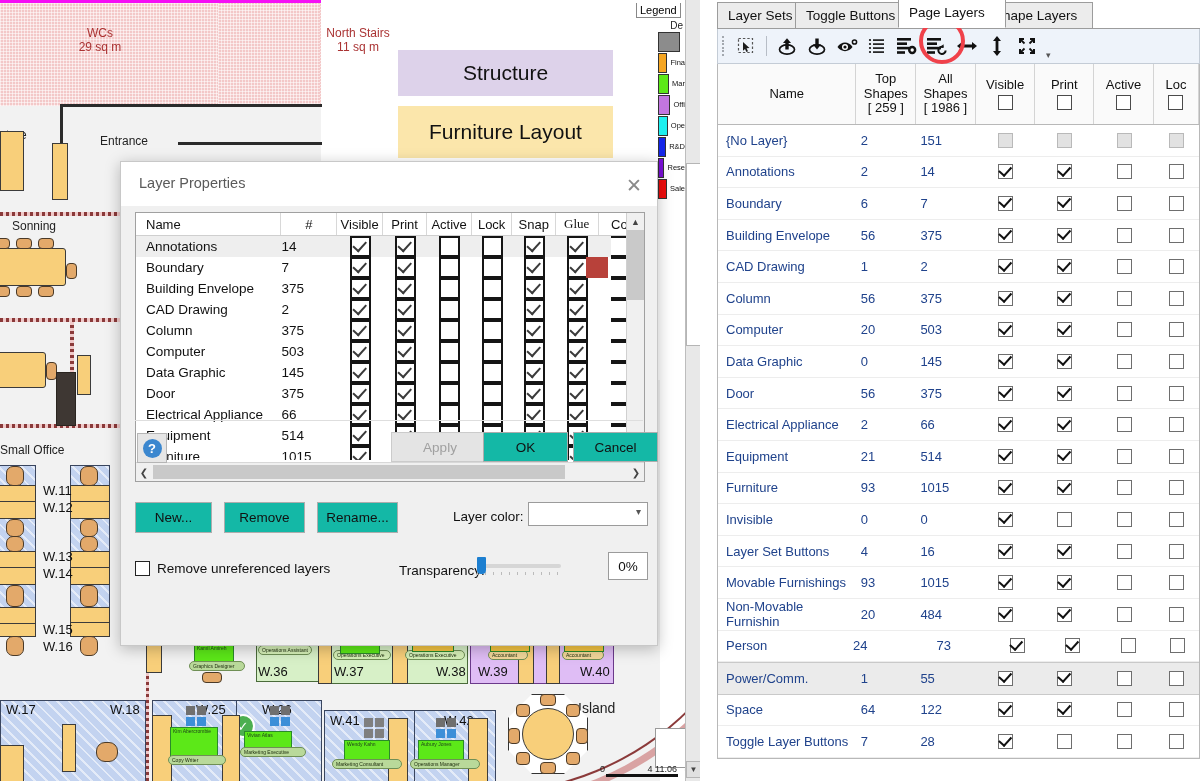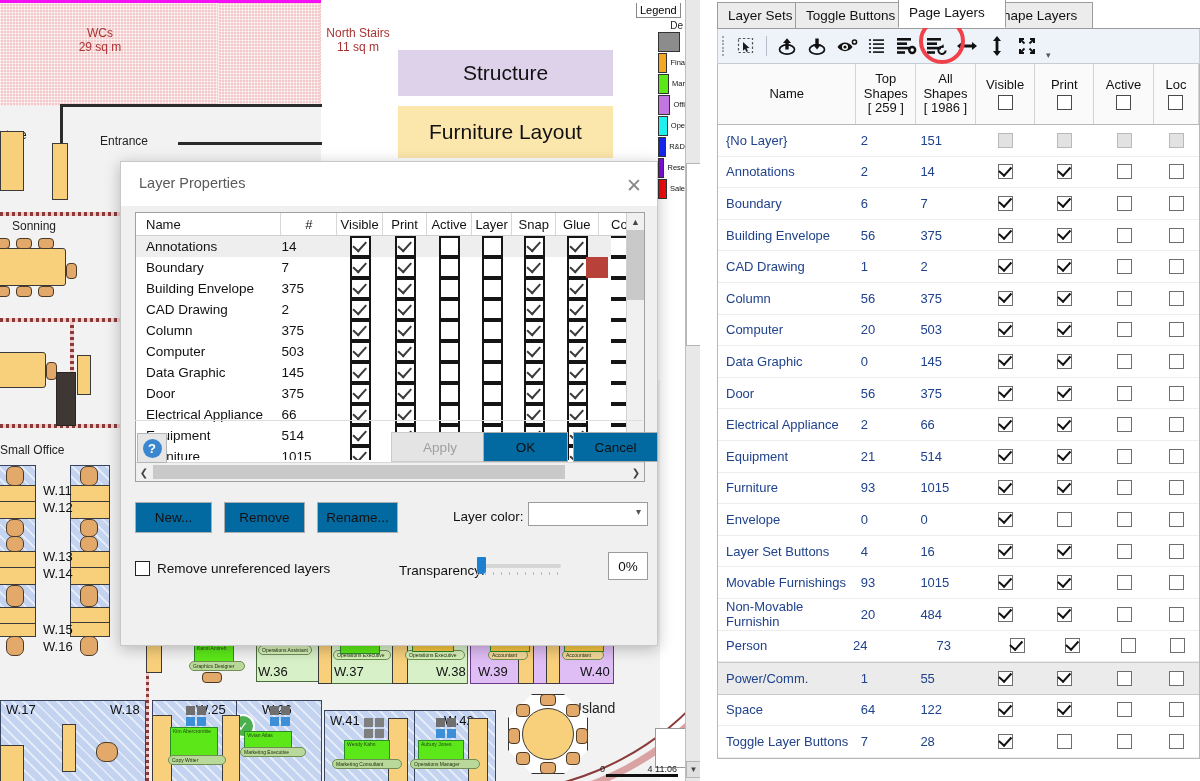--- a/index.html
+++ b/index.html
@@ -120,21 +120,21 @@
              transform:rotate(-48deg) translate(1px,-2px);}
   .lpcolor{width:21px;height:21px;border:2px solid #151515;border-left:none;background:#fff;box-sizing:border-box;}
   #lp-vscroll{position:absolute;right:0;top:0;width:17px;height:246px;background:#f0f0f0;border-left:1px solid #d0d0d0;}
   #lp-vscroll .ab{height:17px;display:flex;align-items:center;justify-content:center;font-size:9px;color:#444;background:#f0f0f0;}
   #lp-vscroll .th{position:absolute;left:0;top:17px;width:17px;height:70px;background:#c9c9c9;}
   #lp-hscroll{position:absolute;left:0;bottom:0;height:18px;width:508px;background:#f0f0f0;border-top:1px solid #d8d8d8;
               display:flex;align-items:center;}
   #lp-hscroll .ab{width:16px;text-align:center;font-size:10px;color:#444;}
   #lp-hscroll .th{height:14px;background:#c9c9c9;flex:1;margin:0 1px;}
   #lp-hscroll .th.rest{background:#f0f0f0;flex:0 0 60px;}
-  .wbtn{background:#0369a1;border:1px solid #adadad;font-size:13.5px;color:#111;
+  .wbtn{background:#14b8a6;border:1px solid #adadad;font-size:13.5px;color:#111;
         display:flex;align-items:center;justify-content:center;box-sizing:border-box;}
   .wbtn.dis{color:#a0a0a0;background:#e4e4e4;border-color:#cbcbcb;}
   #helpbtn{position:absolute;left:16px;top:227px;width:28px;height:28px;background:#e6e6e6;border:1px solid #b5b5b5;
            display:flex;align-items:center;justify-content:center;}
   .circhelp{width:19px;height:19px;border-radius:50%;background:#3b87cf;color:#fff;font-size:13px;font-weight:bold;
             display:flex;align-items:center;justify-content:center;}
   #divider{position:absolute;left:14px;top:214px;width:508px;height:1px;background:#dedede;}
   .chk-sq{width:15px;height:15px;border:1.8px solid #222;background:#fff;box-sizing:border-box;display:inline-block;}
 </style>
 </head>
@@ -793,21 +793,21 @@
             </div>
           </div>
           <div class="gc ck" style="width: 62px;">
             <div class="cb"></div>
           </div>
           <div class="gc ck" style="width: 47px;">
             <div class="cb"></div>
           </div>
         </div>
         <div class="grow">
-          <div class="gc " style="width: 144px; padding-left: 8px;">Envelope</div>
+          <div class="gc " style="width: 144px; padding-left: 8px;">Invisible</div>
           <div class="gc num" style="width: 62px; padding-left: 4px;">0</div>
           <div class="gc num" style="width: 62px; padding-left: 4px;">0</div>
           <div class="gc ck" style="width: 62px;">
             <div class="cb">
               <span></span>
             </div>
           </div>
           <div class="gc ck" style="width: 61px;">
             <div class="cb"></div>
           </div>
@@ -972,23 +972,23 @@
   <div id="dlg-close">✕</div>
 
   <div id="dlg-body">
     <div id="lp-grid">
       <div id="lp-head">
           <div class="h nm" style="width: 150px;">Name</div>
           <div class="h" style="width: 58px;">#</div>
           <div class="h" style="width: 47px;">Visible</div>
           <div class="h" style="width: 46px;">Print</div>
           <div class="h" style="width: 46px;">Active</div>
-          <div class="h" style="width: 42px;">Layer</div>
+          <div class="h" style="width: 42px;">Lock</div>
           <div class="h" style="width: 45px;">Snap</div>
-          <div class="h" style="width: 44px;">Glue</div>
+          <div class="h" style="width: 44px; font-family: Liberation Serif, serif;">Glue</div>
           <div class="h" style="width: 47px;">Col</div>
         </div>
       <div id="lp-body" style="height:224px;overflow:hidden;">
           <div class="lprow sel">
             <div class="lpc nm" style="width: 150px;">Annotations</div>
             <div class="lpc hash" style="width: 58px;">14</div>
             <div class="lpc ck" style="width: 47px;">
               <div class="lpcb">
                 <span></span>
               </div>

